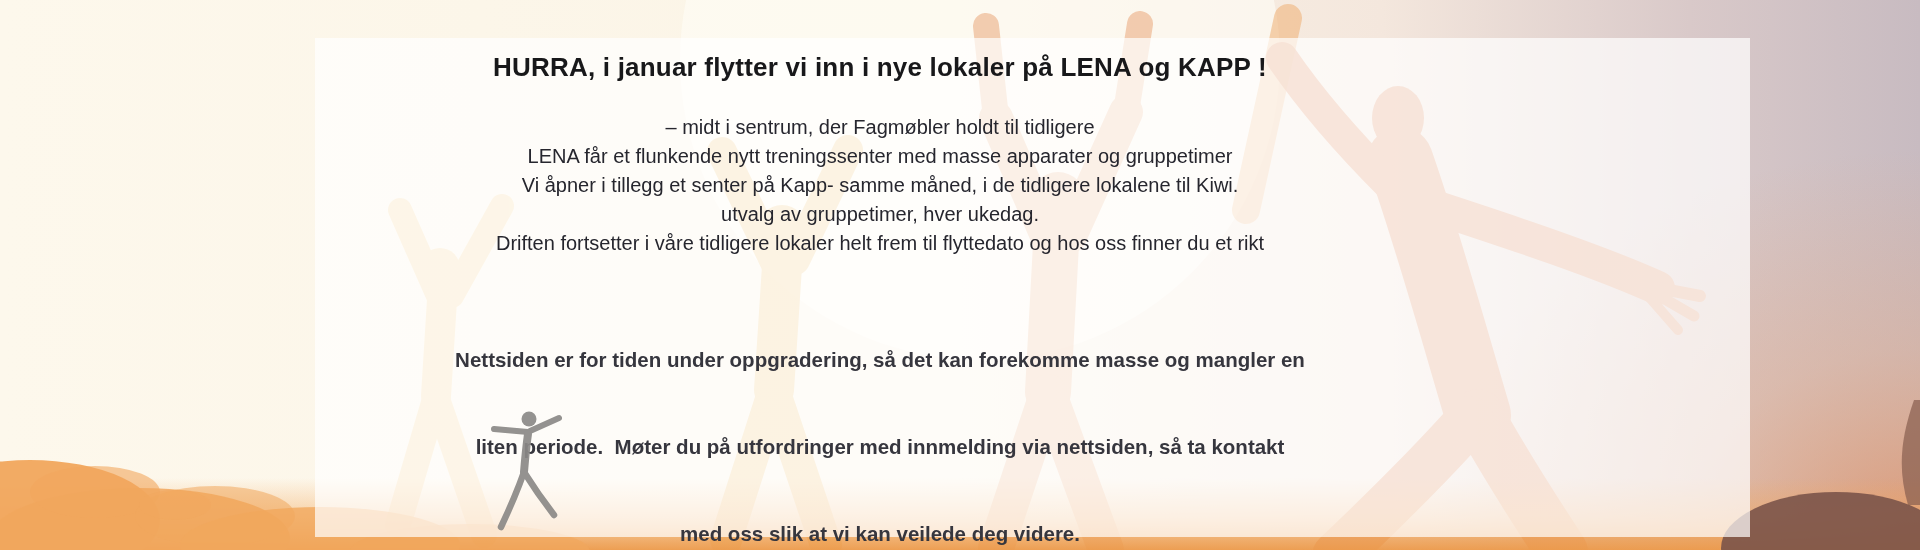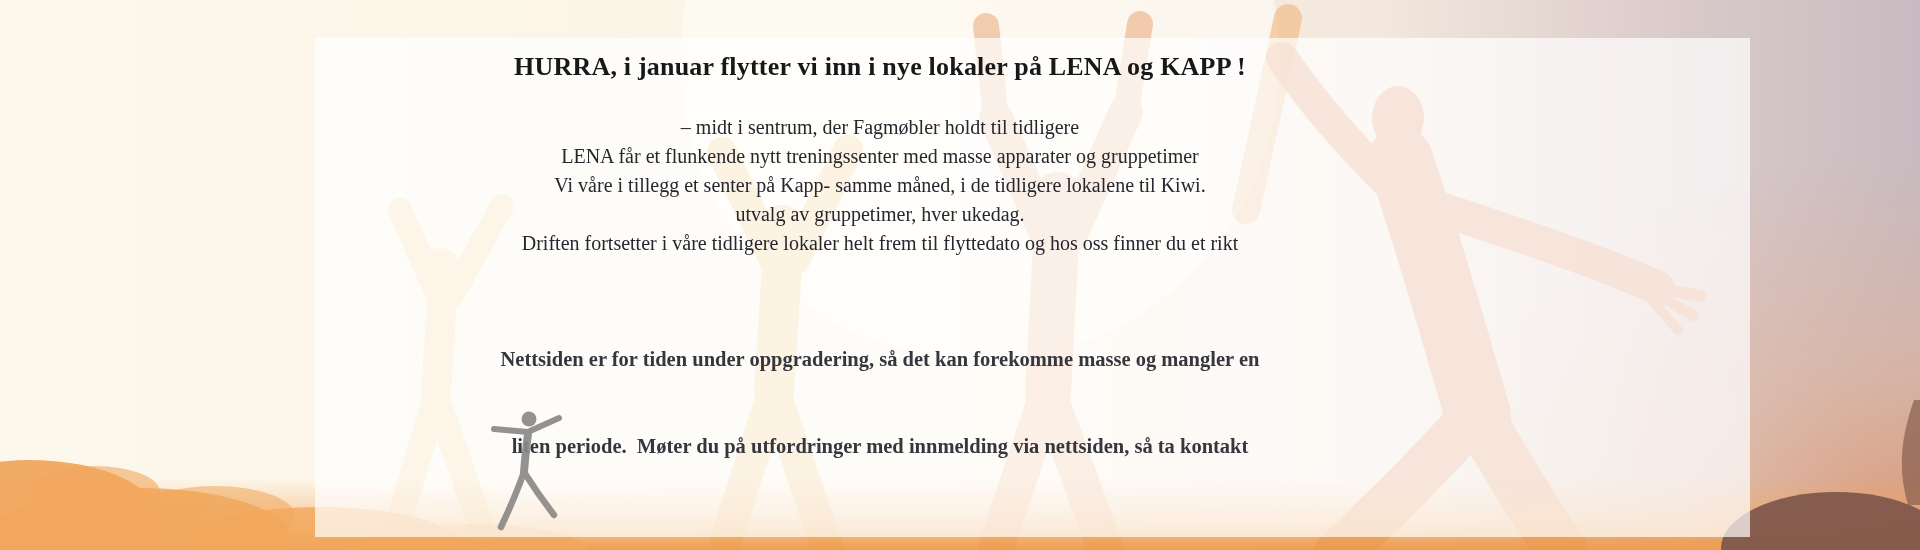--- a/index.html
+++ b/index.html
@@ -2,21 +2,21 @@
 <html><head>
 <meta charset="utf-8">
 <style>
   html,body{margin:0;padding:0;}
   .stage{
     position:relative;
     width:1920px;
     height:550px;
     overflow:hidden;
     background:#fdf8ec;
-    font-family:Liberation Serif, serif;
+    font-family:Liberation Sans, sans-serif;
   }
   .bg{position:absolute;left:0;top:0;display:block;}
   .panel{
     position:absolute;
     left:315px;
     top:38px;
     width:1435px;
     height:499px;
     background:rgba(255,255,255,0.70);
   }
@@ -144,28 +144,29 @@
   </svg>
 
   <div class="panel">
     <div class="content">
 
       <h1 class="title">HURRA, i januar flytter vi inn i nye lokaler på LENA og KAPP !</h1>
 
       <div class="intro">
         <div>– midt i sentrum, der Fagmøbler holdt til tidligere</div>
         <div>LENA får et flunkende nytt treningssenter med masse apparater og gruppetimer</div>
-        <div>Vi våre i tillegg et senter på Kapp- samme måned, i de tidligere lokalene til Kiwi.</div>
+        <div>Vi åpner i tillegg et senter på Kapp- samme måned, i de tidligere lokalene til Kiwi.</div>
         <div>utvalg av gruppetimer, hver ukedag.</div>
         <div>Driften fortsetter i våre tidligere lokaler helt frem til flyttedato og hos oss finner du et rikt</div>
       </div>
 
       <div class="notice">
         <div>Nettsiden er for tiden under oppgradering, så det kan forekomme masse og mangler en</div>
         <div>liten periode.  Møter du på utfordringer med innmelding via nettsiden, så ta kontakt</div>
+        <div>med oss slik at vi kan veilede deg videre.</div>
         
       </div>
 
     </div>
   </div>
 
   <svg class="jumper" width="92" height="128" viewBox="0 0 92 128" aria-hidden="true">
     <g stroke="#8b8987" stroke-linecap="round" fill="none" opacity="0.92">
       <circle cx="47" cy="13" r="7.5" fill="#8b8987" stroke="none"></circle>
       <path d="M46,26 L12,23" stroke-width="6"></path>

